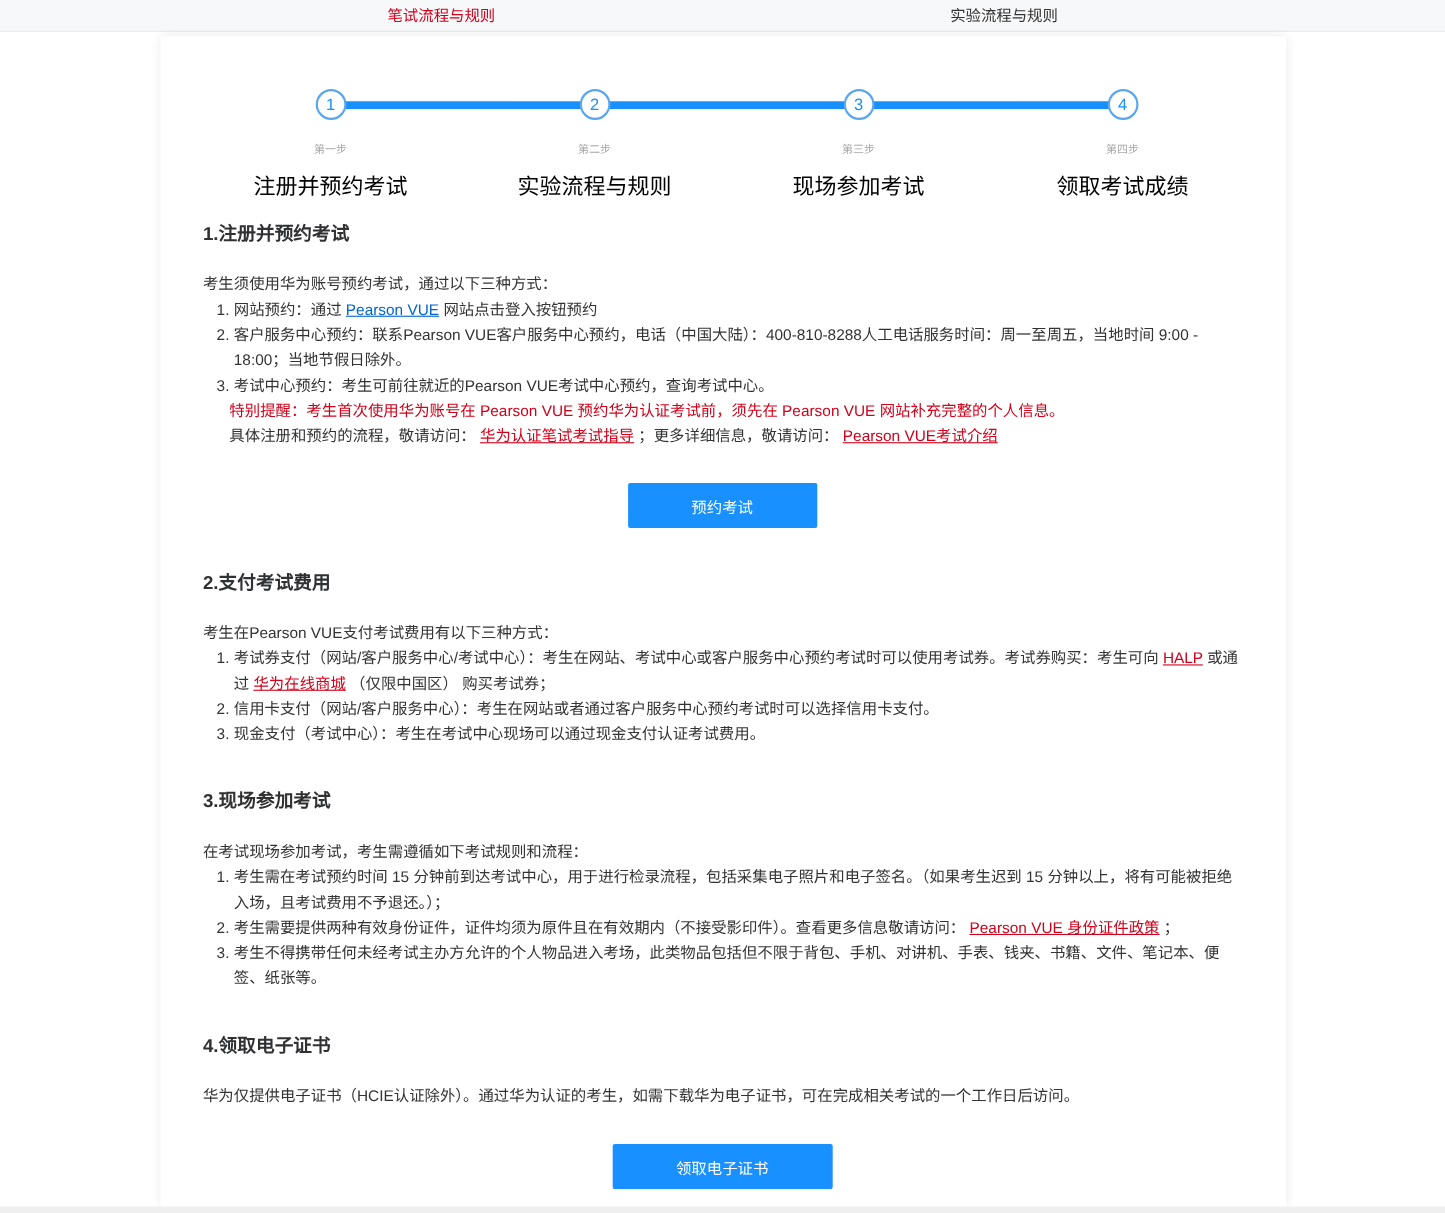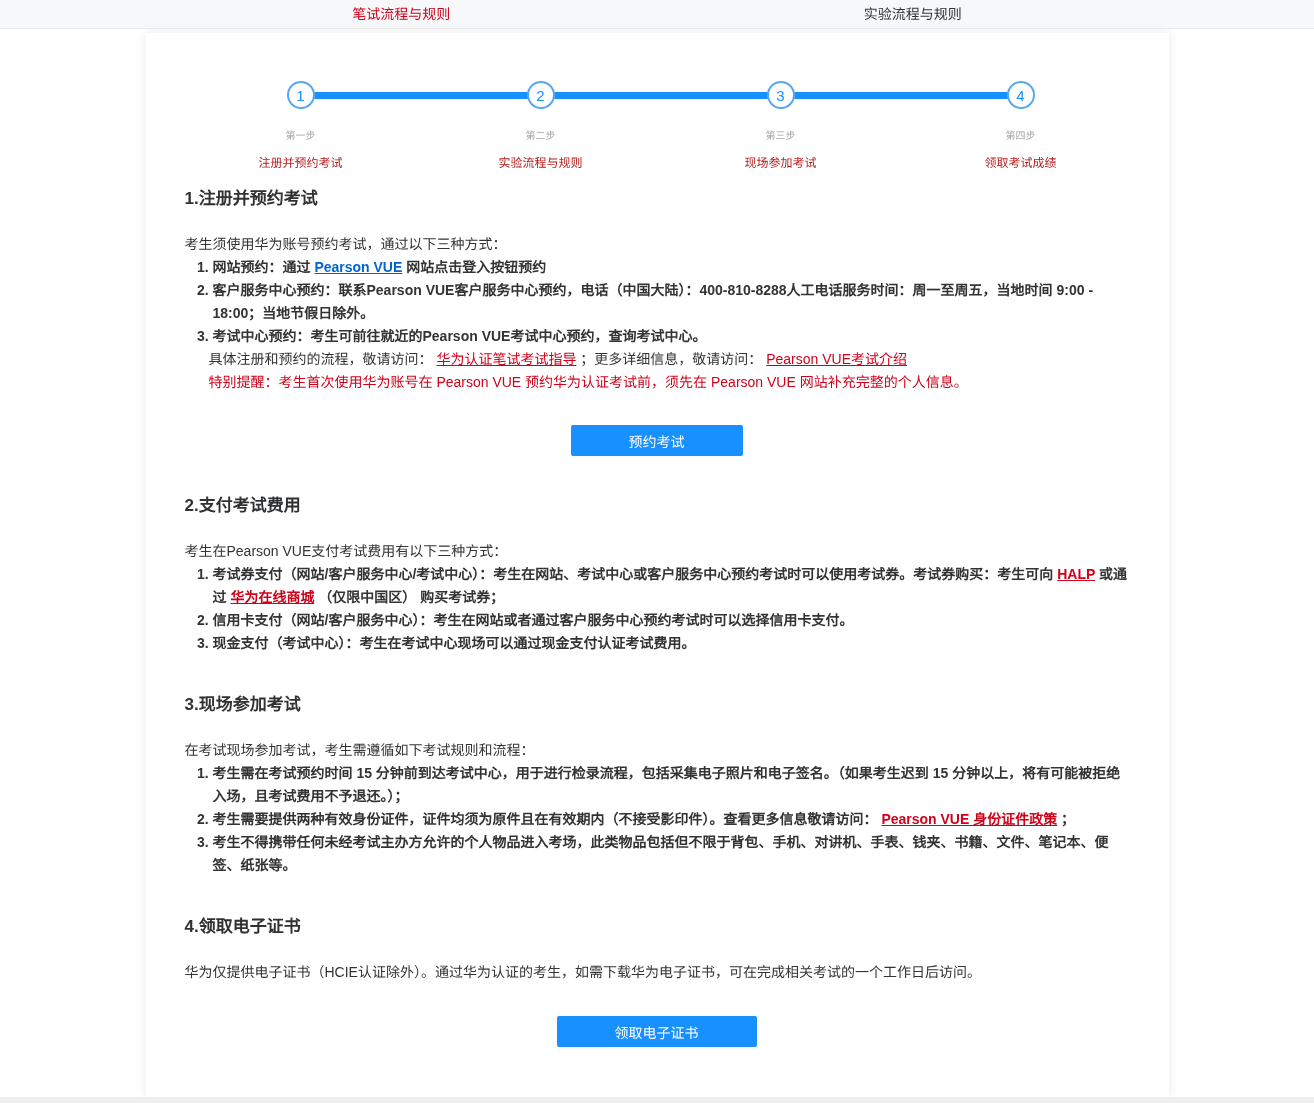--- a/index.html
+++ b/index.html
@@ -62,45 +62,45 @@
     margin:0 auto;
     background:#fff;
     border:2px solid #5aa7f0;
     border-radius:50%;
     color:var(--accent-blue);
     font-size:15px;
     position:relative;z-index:2;
     text-align:center;
   }
   .step-label{margin-top:18px;font-size:10px;color:var(--step-gray);}
-  .step-title{margin-top:11px;font-size:12px;color:#b91c1c;}
+  .step-title{margin-top:11px;font-size:20px;color:#000000;}
   
   .content{
     padding:0 40px 0 39px;
     font-size:14px;line-height:23px;color:#333;
   }
   .section-heading{
     font-size:17px;font-weight:bold;color:#303133;
     margin:38px 0 0;line-height:24px;
   }
-  .section-heading.first{margin-top:14px;}
+  .section-heading.first{margin-top:28px;}
   .intro{margin:22px 0 0;}
   ol.rule-list{margin:0;padding:0 0 0 28px;}
-  ol.rule-list li{margin:0;font-weight:bold;}
+  ol.rule-list li{margin:0;}
   .notice{margin:0 0 0 24px;}
   .notice-line{margin:0;}
   .red-text{color:var(--brand-red);}
   a.blue-link{color:var(--link-blue);text-decoration:underline;cursor:pointer;}
   a.red-link{color:var(--brand-red);text-decoration:underline;cursor:pointer;}
   .btn-row{text-align:center;margin-top:31px;}
   .primary-btn{
     background:var(--accent-blue);
     color:#fff;border:none;border-radius:2px;
     font-size:14px;
-    height:31px;
+    height:41px;
     padding:0 10px;
     min-width:172px;
     cursor:pointer;
     font-family:inherit;
   }
   .primary-btn.wide{min-width:200px;}
   .btn-row.last{margin-top:32px;}
   
   .bottom-strip{
     position:absolute;left:0;bottom:0;
@@ -148,24 +148,24 @@
   <div class="content">
 
     <h2 class="section-heading first">1.注册并预约考试</h2>
     <p class="intro">考生须使用华为账号预约考试，通过以下三种方式：</p>
     <ol class="rule-list">
       <li><span>网站预约：通过 </span><a class="blue-link">Pearson VUE</a><span> 网站点击登入按钮预约</span></li>
       <li>客户服务中心预约：联系Pearson VUE客户服务中心预约，电话（中国大陆）：400-810-8288人工电话服务时间：周一至周五，当地时间 9:00 - 18:00；当地节假日除外。</li>
       <li>考试中心预约：考生可前往就近的Pearson VUE考试中心预约，查询考试中心。</li>
     </ol>
     <div class="notice">
+      <div class="notice-line red-text">特别提醒：考生首次使用华为账号在 Pearson VUE 预约华为认证考试前，须先在 Pearson VUE 网站补充完整的个人信息。</div>
       <div class="notice-line">
         <span>具体注册和预约的流程，敬请访问： </span><a class="red-link">华为认证笔试考试指导</a><span> ；更多详细信息，敬请访问： </span><a class="red-link">Pearson VUE考试介绍</a>
       </div>
-      <div class="notice-line red-text">特别提醒：考生首次使用华为账号在 Pearson VUE 预约华为认证考试前，须先在 Pearson VUE 网站补充完整的个人信息。</div>
     </div>
     <div class="btn-row">
       <button class="primary-btn">预约考试</button>
     </div>
 
     <h2 class="section-heading">2.支付考试费用</h2>
     <p class="intro">考生在Pearson VUE支付考试费用有以下三种方式：</p>
     <ol class="rule-list">
       <li><span>考试券支付（网站/客户服务中心/考试中心）：考生在网站、考试中心或客户服务中心预约考试时可以使用考试券。考试券购买：考生可向 </span><a class="red-link">HALP</a><span> 或通过 </span><a class="red-link">华为在线商城</a><span> （仅限中国区） 购买考试券；</span></li>
       <li>信用卡支付（网站/客户服务中心）：考生在网站或者通过客户服务中心预约考试时可以选择信用卡支付。</li>

